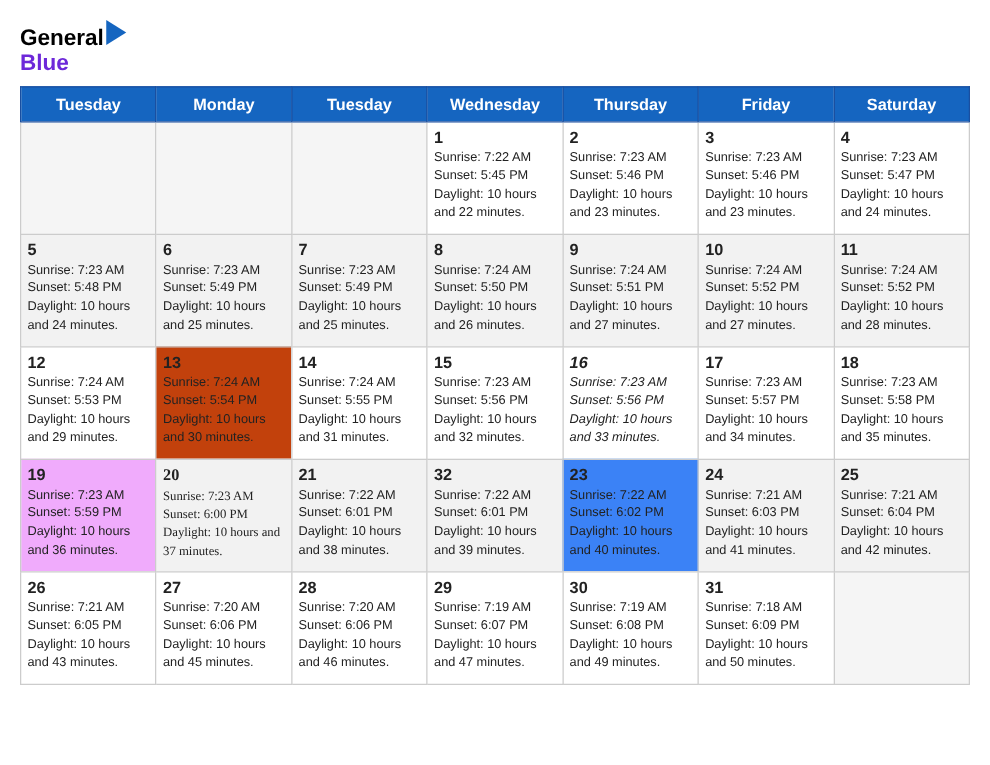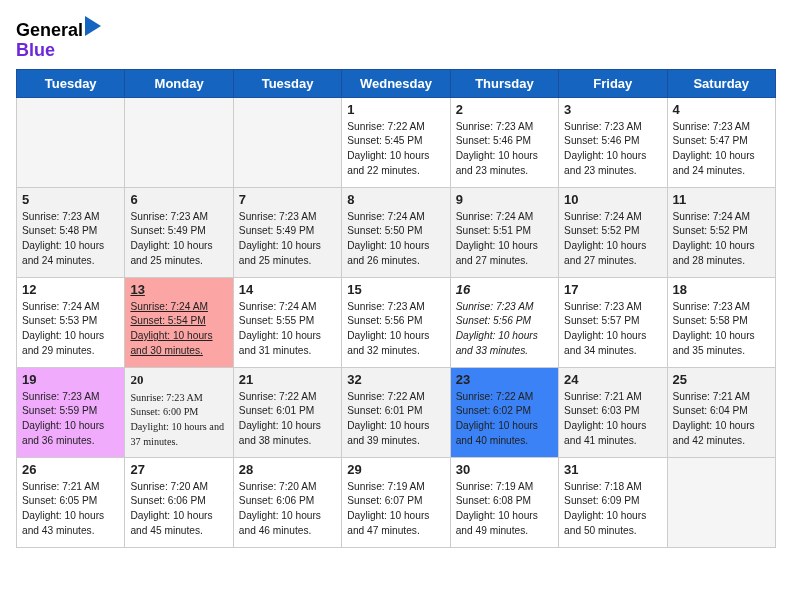--- a/index.html
+++ b/index.html
@@ -174,21 +174,21 @@
         <td style="background: rgb(242, 242, 242);">
           <span class="day-num">11</span>
           <div class="cell-content">Sunrise: 7:24 AM<br>Sunset: 5:52 PM<br>Daylight: 10 hours and 28 minutes.</div>
         </td>
       </tr>
       <tr>
         <td style="background: rgb(255, 255, 255);">
           <span class="day-num">12</span>
           <div class="cell-content">Sunrise: 7:24 AM<br>Sunset: 5:53 PM<br>Daylight: 10 hours and 29 minutes.</div>
         </td>
-        <td style="background: #fca5a5; text-decoration: underline;">
+        <td style="background: #c2410c;">
           <span class="day-num">13</span>
           <div class="cell-content">Sunrise: 7:24 AM<br>Sunset: 5:54 PM<br>Daylight: 10 hours and 30 minutes.</div>
         </td>
         <td style="background: rgb(255, 255, 255);">
           <span class="day-num">14</span>
           <div class="cell-content">Sunrise: 7:24 AM<br>Sunset: 5:55 PM<br>Daylight: 10 hours and 31 minutes.</div>
         </td>
         <td style="background: rgb(255, 255, 255);">
           <span class="day-num">15</span>
           <div class="cell-content">Sunrise: 7:23 AM<br>Sunset: 5:56 PM<br>Daylight: 10 hours and 32 minutes.</div>

